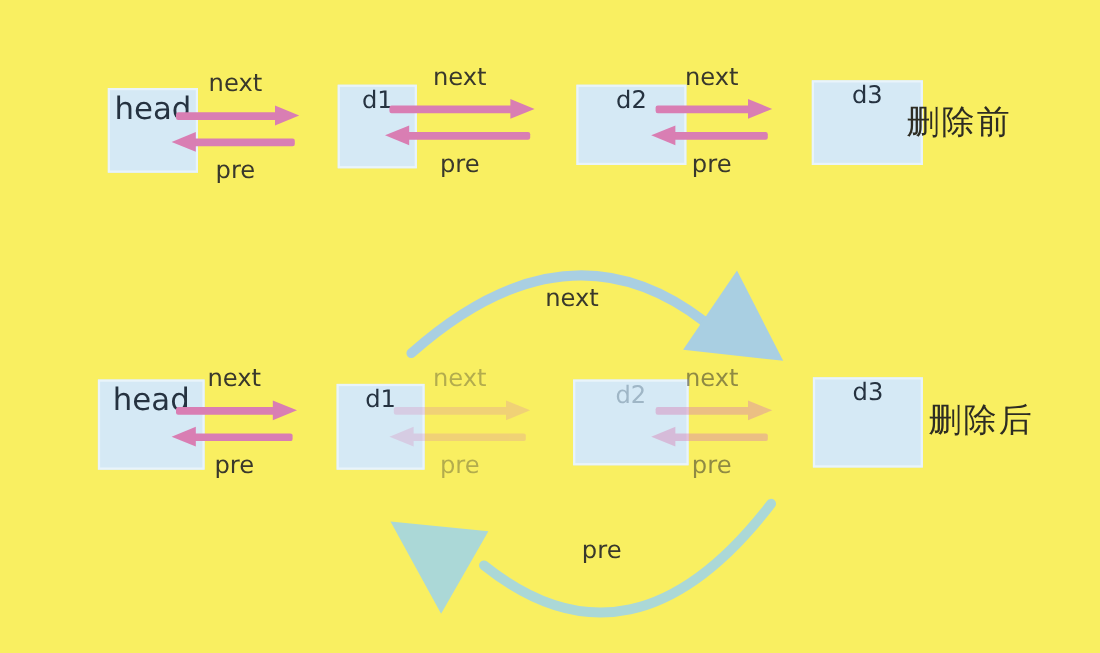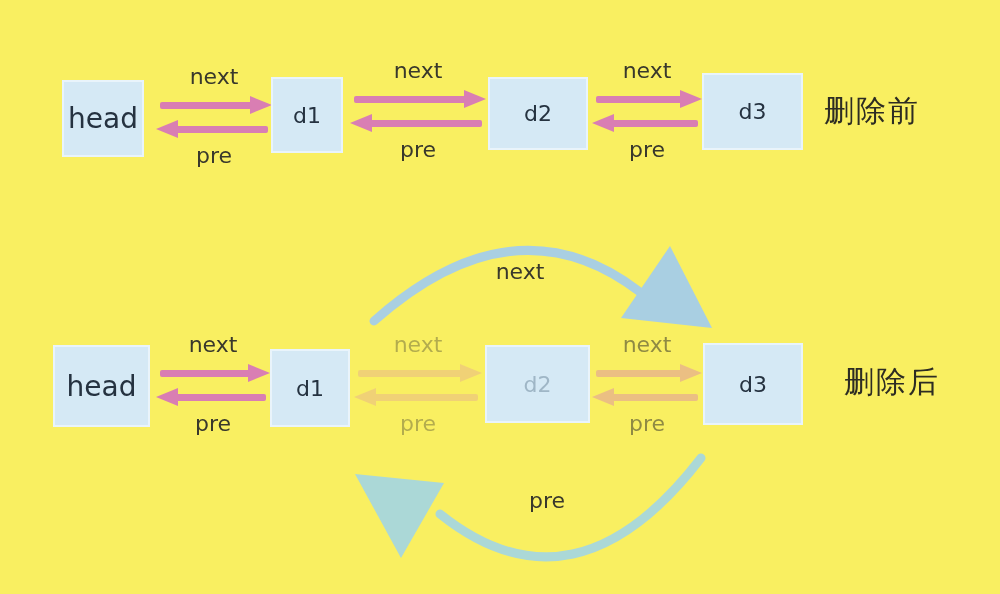--- a/index.html
+++ b/index.html
@@ -9,21 +9,21 @@
     background:var(--background,#f9ef61);
     overflow:hidden;
     font-family:"DejaVu Sans","Liberation Sans",sans-serif;
   }
   
   .node{
     position:absolute;
     background:var(--node-fill,#d5e9f5);
     border:2px solid var(--node-border,#e9f4fb);
     box-sizing:border-box;
-    display:flex;align-items:center;justify-content:center;
+    display:flex;align-items:flex-start;justify-content:center;margin-left:36px;
   }
   .node-label{
     font-size:22px;
     color:var(--node-text,#253240);
   }
   .node-head .node-label{font-size:28px;}
   .node-faded .node-label{color:var(--faded-node-text,#9fb6c6);}
   
   .conn{position:absolute;height:104px;}
   .conn-label{

